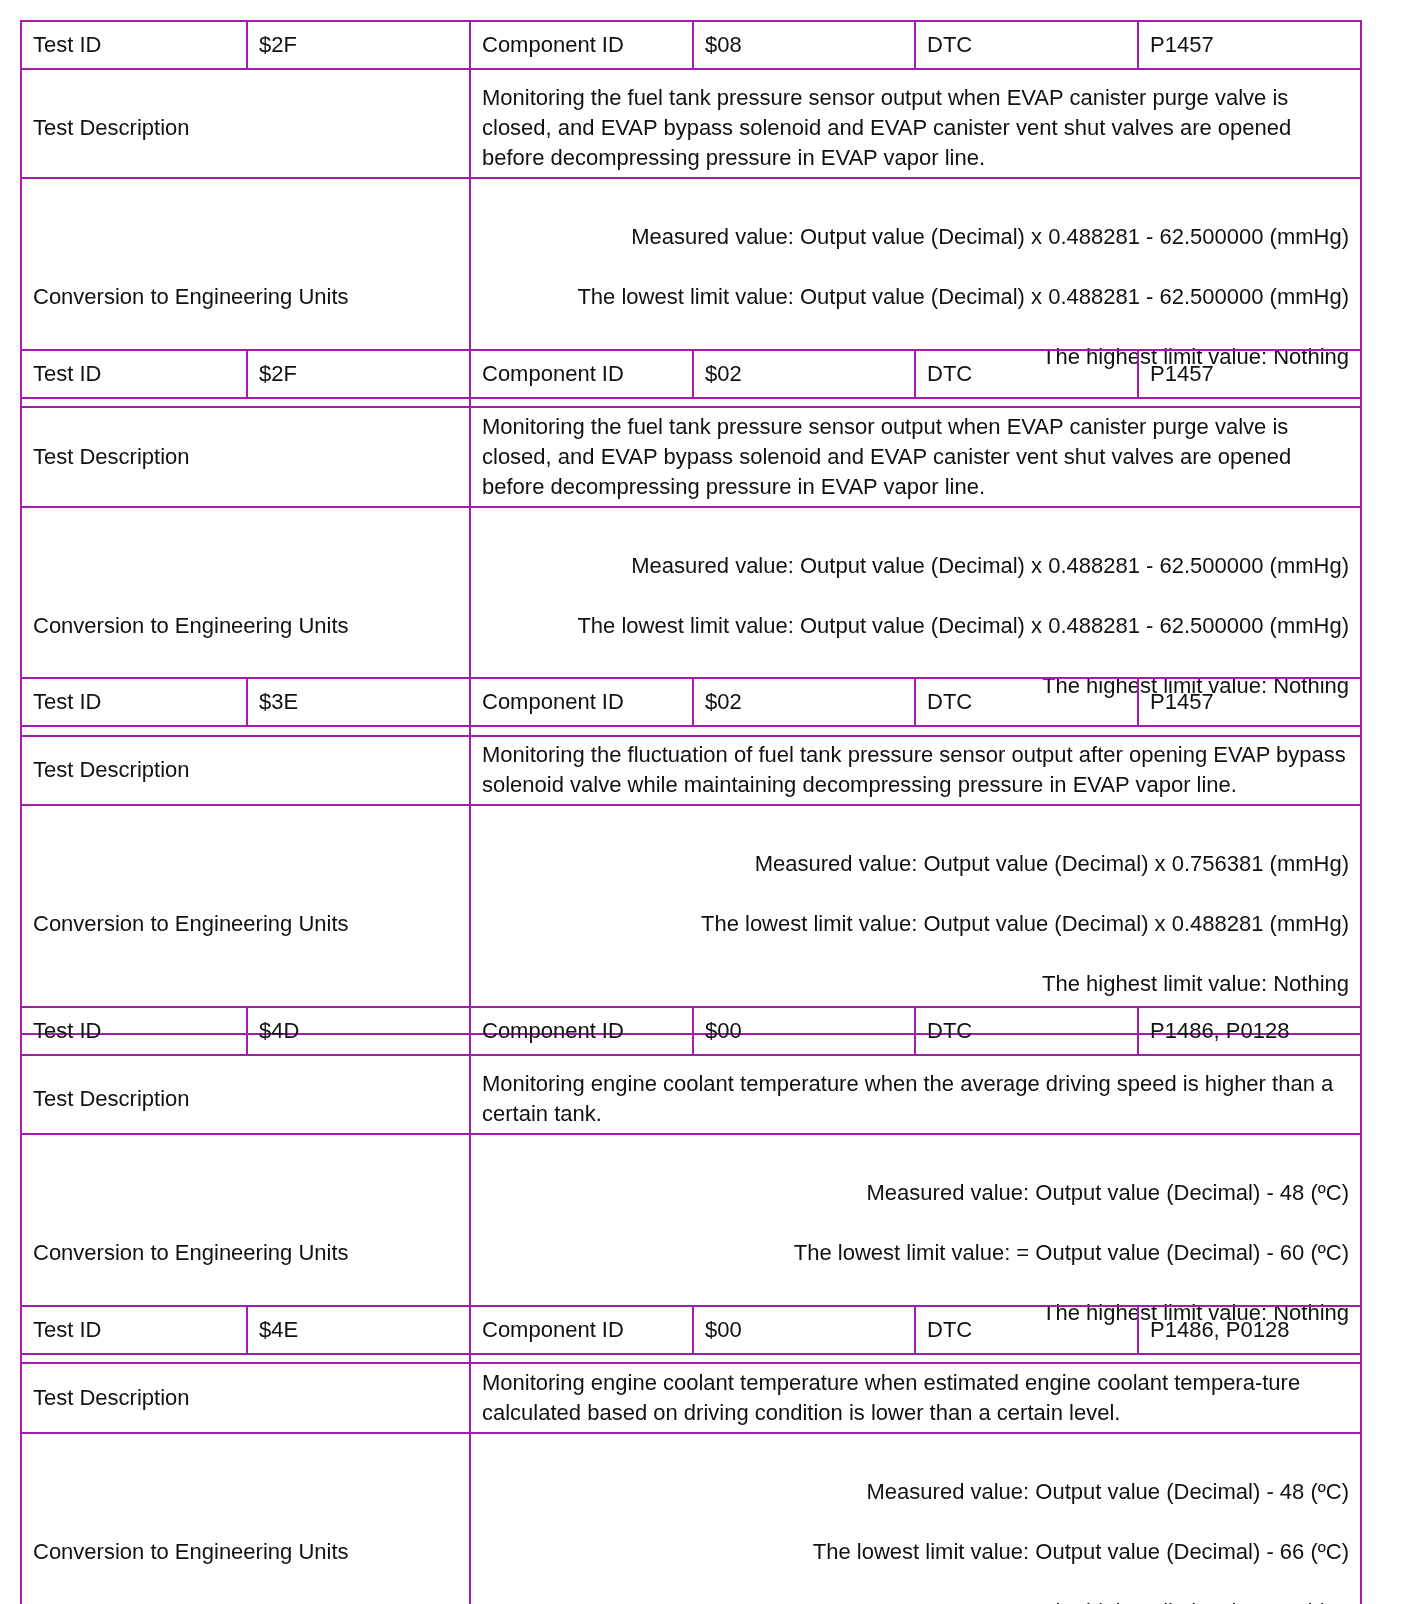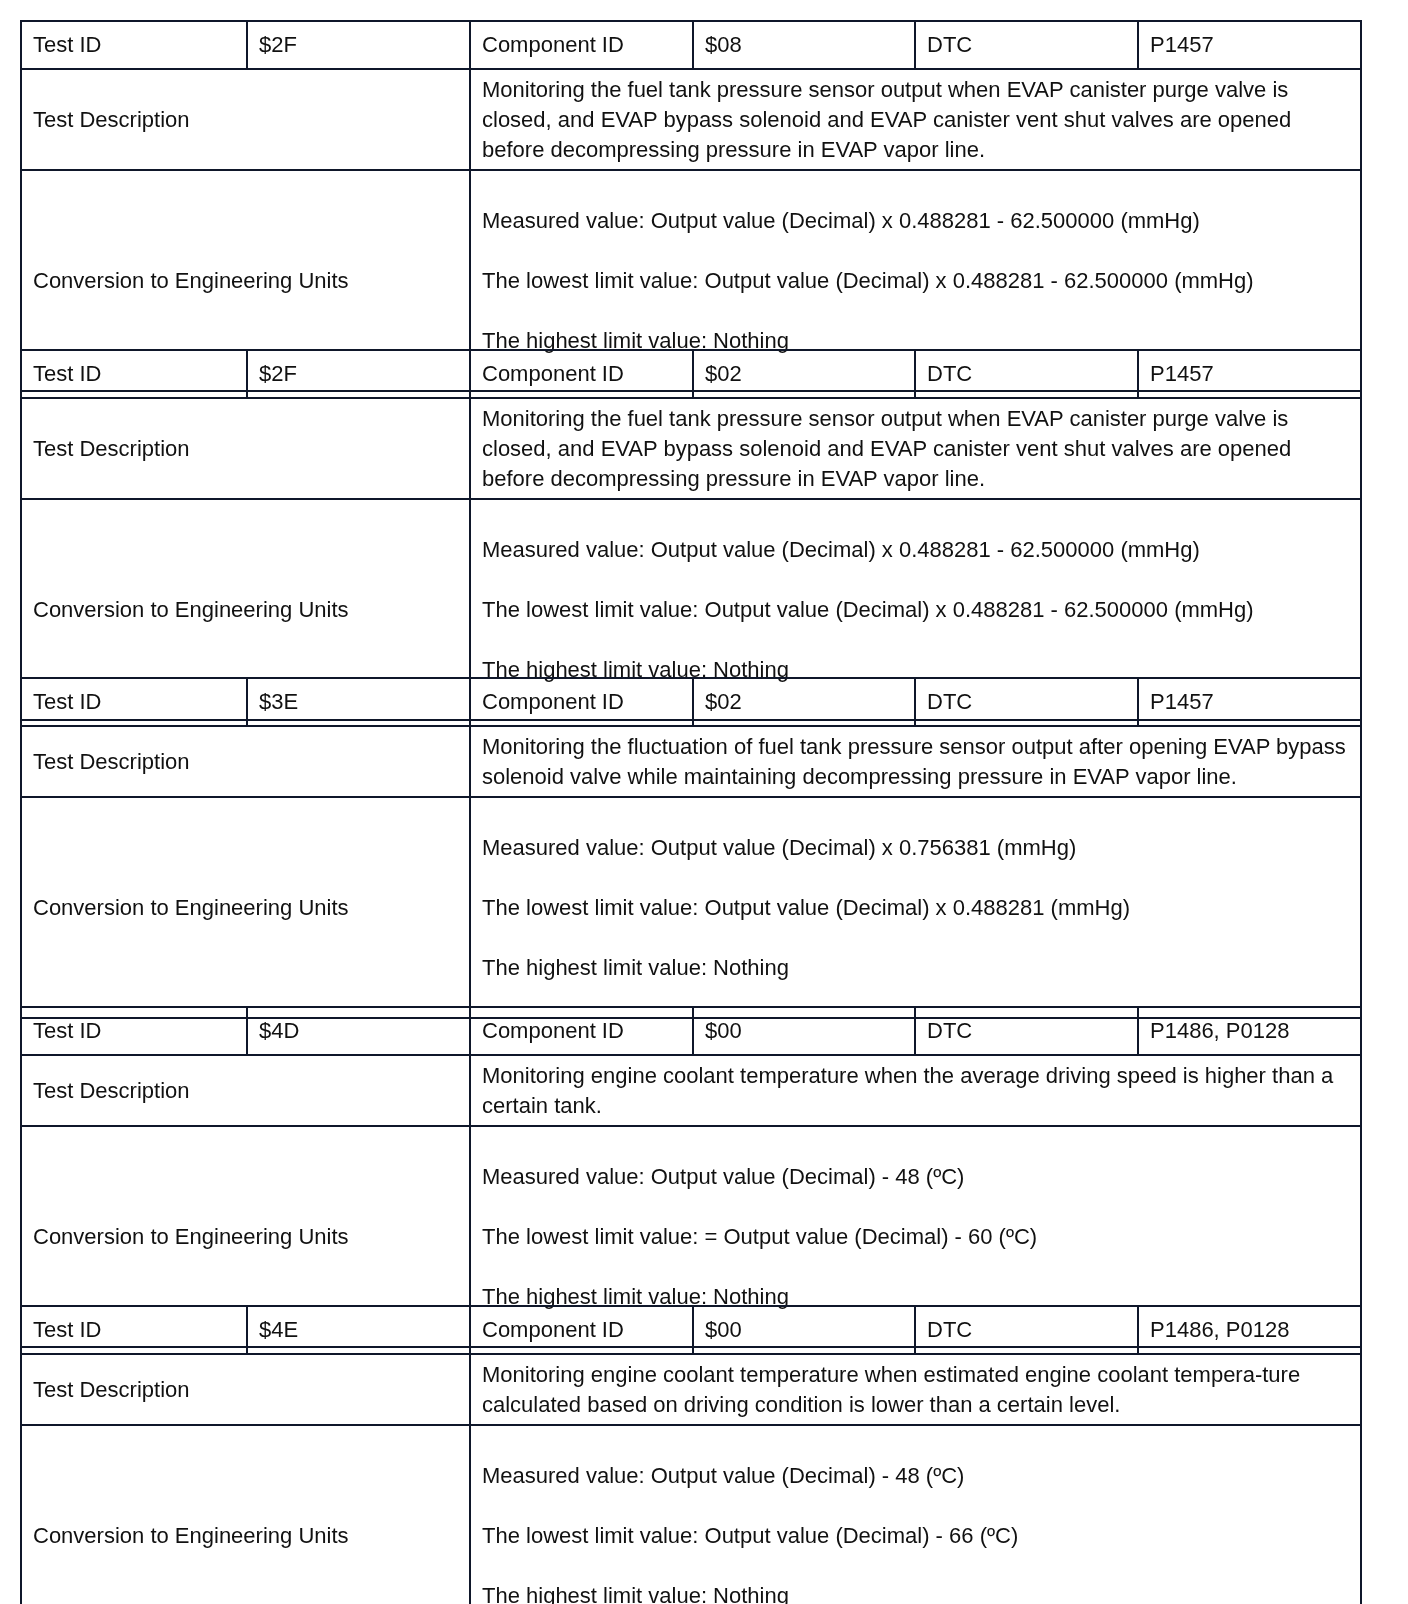--- a/index.html
+++ b/index.html
@@ -1,21 +1,21 @@
 <!DOCTYPE html>
 <html><head>
 <meta charset="utf-8">
 <style>
   html, body { margin:0; padding:0; background:#ffffff; }
   body { width:1408px; height:1604px; position:relative; font-family:"Liberation Sans", sans-serif; color:#111; }
   .tbl { position:absolute; left:20px; width:1340px; border-collapse:collapse; table-layout:fixed; }
-  .tbl td { border:2px solid #0f172a; padding:0 11px; font-size:22px; line-height:30px; vertical-align:middle; }
+  .tbl td { border:2px solid #a21caf; padding:0 11px; font-size:22px; line-height:30px; vertical-align:middle; }
   .tbl tr.hdr td { height:46px; }
-  .tbl tr.desc td, .tbl tr.conv td { padding-top:5px; padding-bottom:4px; }
-  .tbl tr.conv td.val { white-space:pre-line; }
+  .tbl tr.desc td, .tbl tr.conv td { padding-top:13px; padding-bottom:4px; }
+  .tbl tr.conv td.val { white-space:pre-line;text-align:right; }
   .tbl td.val { white-space:normal; }
 </style>
 </head>
 <body>
 
 <div id="doc">
   <table class="tbl" style="top: 20px;">
     <colgroup>
       <col style="width:226px">
         <col style="width:223px">

